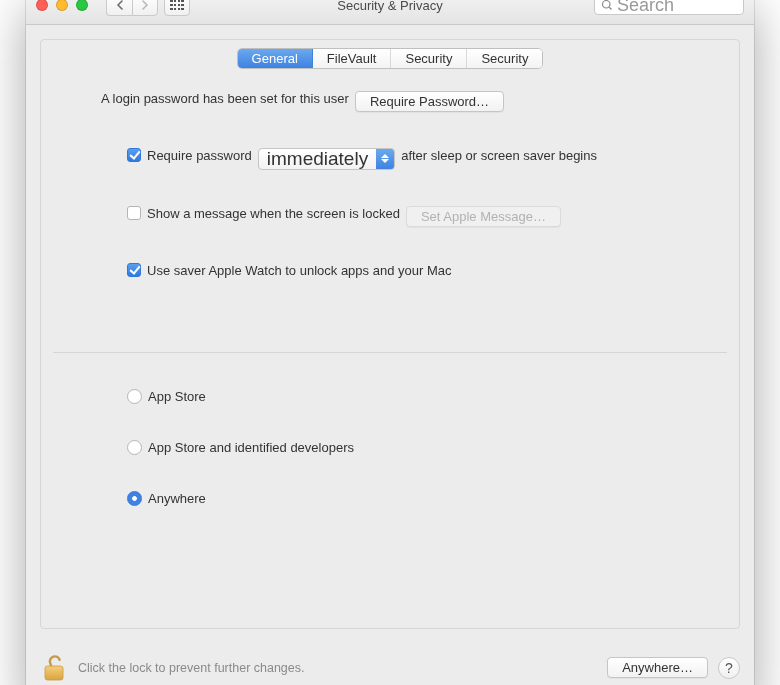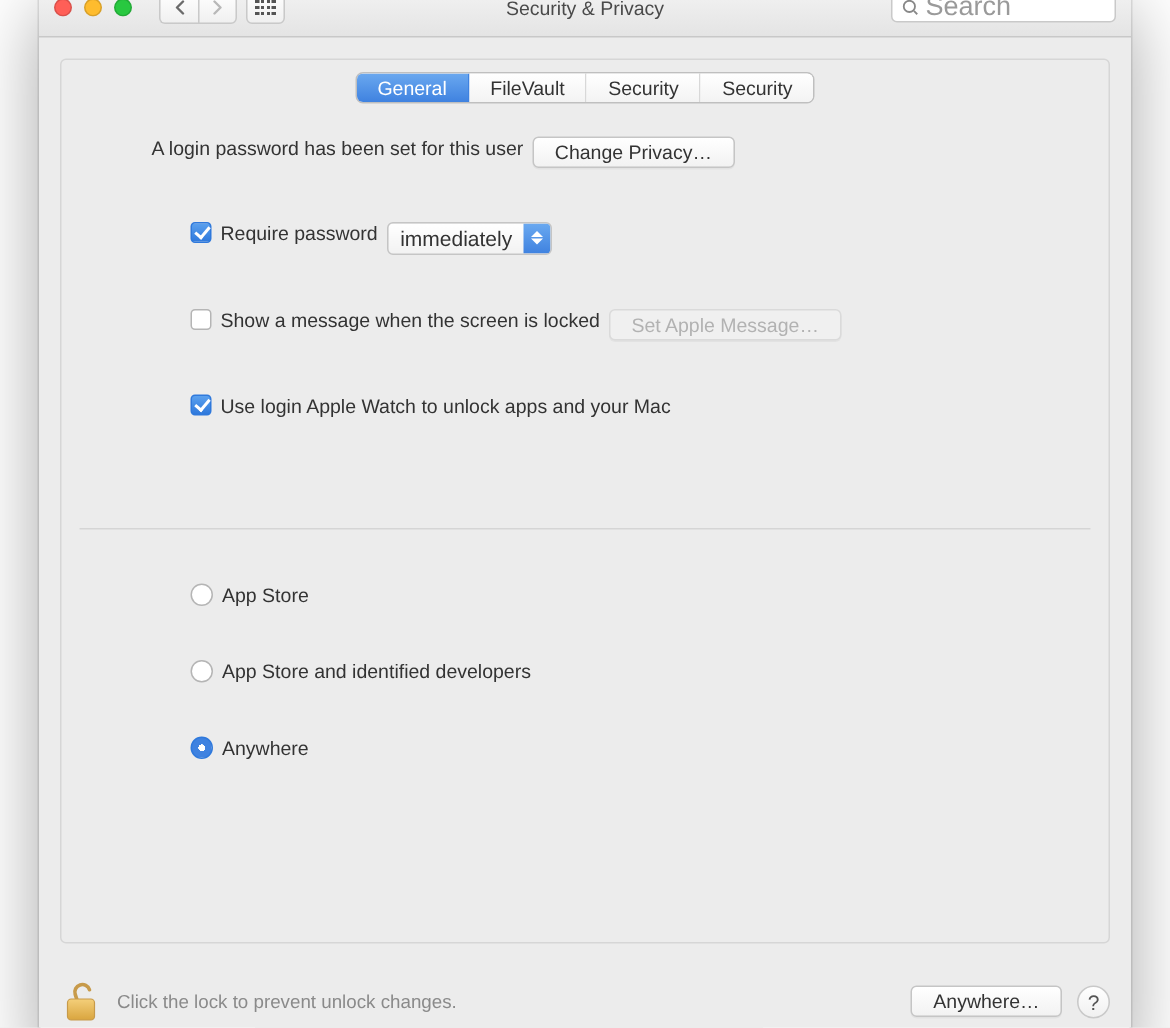--- a/index.html
+++ b/index.html
@@ -145,21 +145,21 @@
       border-color: #dadada;
     }
     .select {
       display: inline-flex; align-items: center;
       background: linear-gradient(#ffffff,#f2f2f2);
       border: 1px solid #c5c5c5;
       border-radius: 4px;
       overflow: hidden;
       height: 22px;
     }
-    .select span { padding: 0 8px; font-size: 14px; }
+    .select span { padding: 0 8px; font-size: 19px; }
     .stepper {
       width: 18px; height: 100%;
       background: linear-gradient(#6aa9f0,#3f82e0);
       display:flex; flex-direction:column; align-items:center; justify-content:center;
       gap: 1px;
     }
     .stepper .tri {
       width: 0; height: 0;
       border-left: 4px solid transparent;
       border-right: 4px solid transparent;
@@ -291,41 +291,42 @@
           <div class="tab active">General</div>
           <div class="tab">FileVault</div>
           <div class="tab">Security</div>
           <div class="tab">Security</div>
         </div>
       </div>
 
       <div class="section">
         <div class="row">
           <span>A login password has been set for this user</span>
-          <button class="aqua-btn">Change Privacy…</button>
+          <button class="aqua-btn">Require Password…</button>
         </div>
         <div class="row indent">
           <input type="checkbox" class="mac" checked="" style="">
           <span>Require password</span>
           <div class="select">
             <span>immediately</span>
             <div class="stepper">
               <div class="tri up"></div>
                 <div class="tri dn"></div>
             </div>
           </div>
+          <span>after sleep or screen saver begins</span>
         </div>
         <div class="row indent">
           <input type="checkbox" class="mac" style="">
           <span>Show a message when the screen is locked</span>
           <button class="aqua-btn disabled">Set Apple Message…</button>
         </div>
         <div class="row indent">
           <input type="checkbox" class="mac" checked="" style="">
-          <span>Use login Apple Watch to unlock apps and your Mac</span>
+          <span>Use saver Apple Watch to unlock apps and your Mac</span>
         </div>
       </div>
 
       <div style="height:46px"></div>
       <div class="divider"></div>
 
       <div class="section">
         <div class="row indent">
           <input type="radio" class="mac" name="gk" style="">
           <span>App Store</span>
@@ -350,19 +351,19 @@
         <path d="M7 13 v-4 a5 5 0 0 1 10 0" fill="none" stroke="#c79a4a" stroke-width="2.4" stroke-linecap="round" transform="rotate(-18 12 9) translate(2 0)"></path>
         <rect x="4" y="13" width="18" height="14" rx="2.5" fill="url(#g)" stroke="#c79a4a" stroke-width="0.8"></rect>
         <defs>
           <linearGradient id="g" x1="0" y1="0" x2="0" y2="1">
             <stop offset="0" stop-color="#f4cf7a"></stop>
               <stop offset="1" stop-color="#d9a53f"></stop>
           </linearGradient>
         </defs>
       </svg>
     </div>
-    <span class="lock-text">Click the lock to prevent unlock changes.</span>
+    <span class="lock-text">Click the lock to prevent further changes.</span>
     <div class="footer-spacer"></div>
     <button class="aqua-btn">Anywhere…</button>
     <div class="help-btn">?</div>
   </div>
 
 </div>
 
 </body></html>

